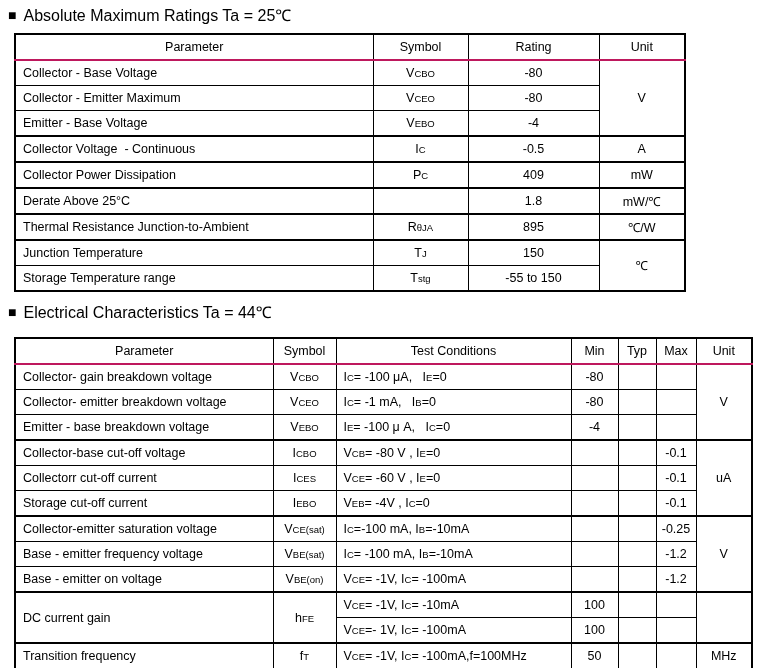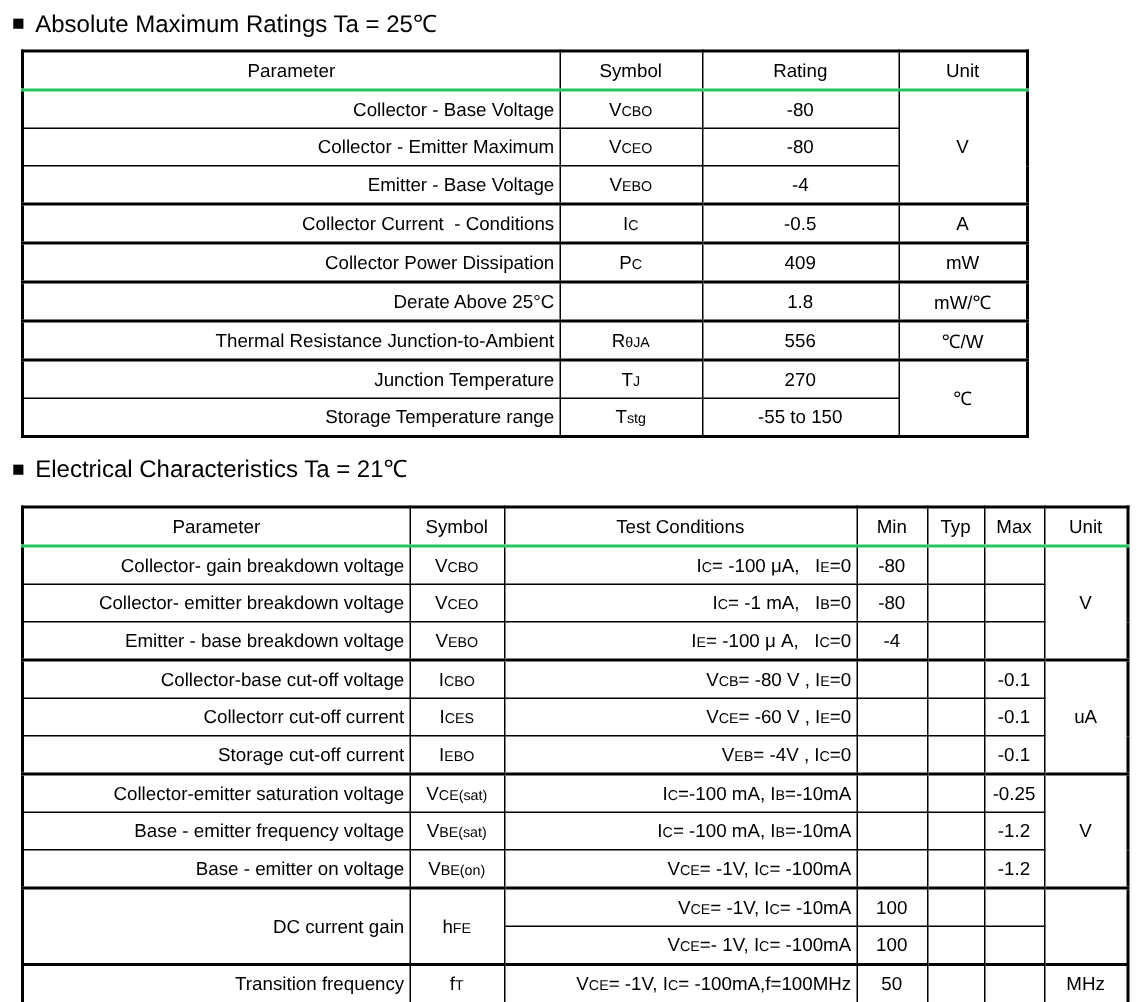--- a/index.html
+++ b/index.html
@@ -37,23 +37,23 @@
     border: 1px solid #000;
     font-size: 12.5px;
     font-weight: normal;
     text-align: center;
     vertical-align: middle;
     height: 24px;
     padding: 0 3px;
     white-space: pre-wrap;
     overflow: hidden;
   }
-  thead th { border-bottom: 2px solid #22c55e; }
+  thead th { border-bottom: 2px solid #be185d; }
   tr.gs td { border-top: 2px solid #000; }
-  td.l { text-align: right; padding-left: 7px; }
+  td.l { text-align: left; padding-left: 7px; }
   .sm { font-size: 9.5px; }
 </style>
 </head>
 <body>
 
 <div class="page">
 
   <div class="section-title" id="title-1">
     <span class="bullet">■</span>
     <span>Absolute Maximum Ratings Ta = 25℃</span>
@@ -85,60 +85,60 @@
         <td class="l">Collector - Emitter Maximum</td>
         <td>V<span class="sm">CEO</span></td>
         <td>-80</td>
       </tr>
       <tr>
         <td class="l">Emitter - Base Voltage</td>
         <td>V<span class="sm">EBO</span></td>
         <td>-4</td>
       </tr>
       <tr class="gs">
-        <td class="l">Collector Current  - Conditions</td>
+        <td class="l">Collector Voltage  - Continuous</td>
         <td>I<span class="sm">C</span></td>
         <td>-0.5</td>
         <td>A</td>
       </tr>
       <tr class="gs">
         <td class="l">Collector Power Dissipation</td>
         <td>P<span class="sm">C</span></td>
         <td>409</td>
         <td>mW</td>
       </tr>
       <tr class="gs">
         <td class="l">Derate Above 25°C</td>
         <td></td>
         <td>1.8</td>
         <td>mW/℃</td>
       </tr>
       <tr class="gs">
         <td class="l">Thermal Resistance Junction-to-Ambient</td>
         <td>R<span class="sm">θJA</span></td>
-        <td>556</td>
+        <td>895</td>
         <td>℃/W</td>
       </tr>
       <tr class="gs">
         <td class="l">Junction Temperature</td>
         <td>T<span class="sm">J</span></td>
-        <td>270</td>
+        <td>150</td>
         <td rowspan="2">℃</td>
       </tr>
       <tr>
         <td class="l">Storage Temperature range</td>
         <td>T<span class="sm">stg</span></td>
         <td>-55 to 150</td>
       </tr>
     </tbody>
   </table>
 
   <div class="section-title" id="title-2">
     <span class="bullet">■</span>
-    <span>Electrical Characteristics Ta = 21℃</span>
+    <span>Electrical Characteristics Ta = 44℃</span>
   </div>
 
   <table id="t2">
     <colgroup>
         <col style="width:258px">
         <col style="width:63px">
         <col style="width:235px">
         <col style="width:47px">
         <col style="width:38px">
         <col style="width:40px">

